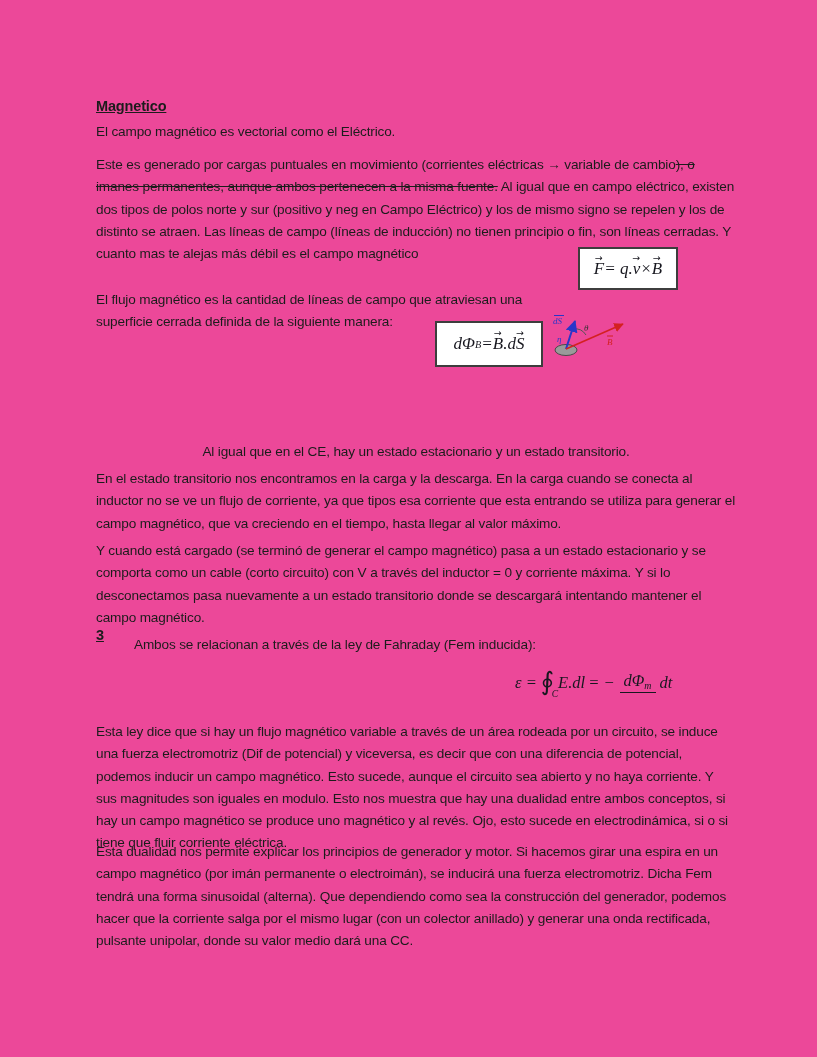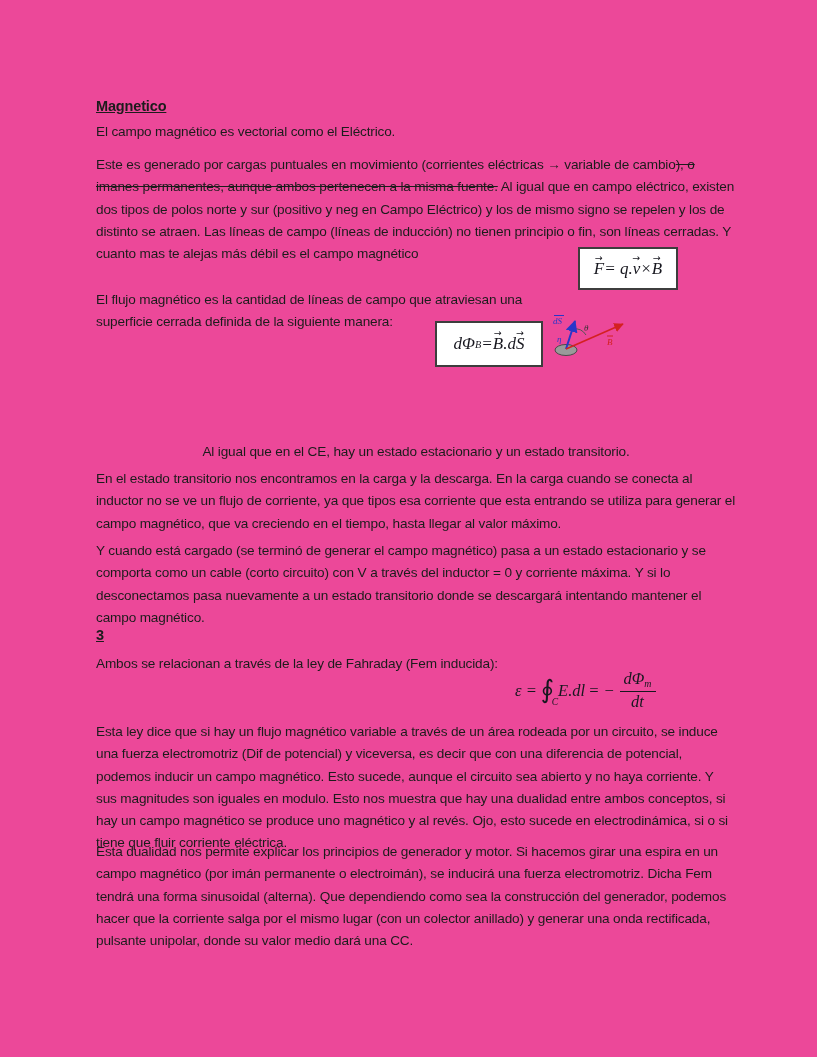--- a/index.html
+++ b/index.html
@@ -55,21 +55,21 @@
     content:"→";
     position:absolute;left:50%;top:-0.72em;
     transform:translateX(-50%);
     font-size:0.55em;font-style:normal;letter-spacing:0;
     font-family:"DejaVu Sans",sans-serif;
   }
   .msub{font-size:0.6em;font-style:italic;vertical-align:-0.35em;letter-spacing:0;}
   .oint-wrap{position:relative;display:inline-block;margin:0 1px;}
   .oint{font-family:"DejaVu Sans",sans-serif;font-style:normal;font-size:1.55em;line-height:0.9;}
   .oint-sub{position:absolute;right:-4px;bottom:-4px;font-size:0.58em;font-style:italic;}
-  .frac{display:inline-flex;flex-direction:column;align-items:center;vertical-align:middle;line-height:1.15;margin-left:2px;}
+  .frac{display:inline-flex;flex-direction:row;align-items:center;vertical-align:middle;line-height:1.15;margin-left:2px;}
   .frac .num{padding:0 4px 1px 4px;border-bottom:1.4px solid #17171f;}
   .frac .den{padding:1px 4px 0 4px;}
   #flux-diagram{position:absolute;left:549px;top:313px;}
   svg text{font-family:"Liberation Serif","DejaVu Serif",serif;font-style:italic;}
 </style>
 </head>
 <body>
 
 <div class="page">
 
@@ -83,21 +83,21 @@
 
 
   <div class="block" style="top:441px;text-align:center;">Al igual que en el CE, hay un estado estacionario y un estado transitorio.</div>
 
   <div class="block" style="top:468px;">En el estado transitorio nos encontramos en la carga y la descarga. En la carga cuando se conecta al inductor no se ve un flujo de corriente, ya que tipos esa corriente que esta entrando se utiliza para generar el campo magnético, que va creciendo en el tiempo, hasta llegar al valor máximo.</div>
 
   <div class="block" style="top:540px;">Y cuando está cargado (se terminó de generar el campo magnético) pasa a un estado estacionario y se comporta como un cable (corto circuito) con V a través del inductor = 0 y corriente máxima. Y si lo desconectamos pasa nuevamente a un estado transitorio donde se descargará intentando mantener el campo magnético.</div>
 
   <div class="block doc-heading" style="top:624px;">3</div>
 
-  <div class="block" style="top:653px;">Ambos se relacionan a través de la ley de Fahraday (Fem inducida):</div>
+  <div class="block" style="top:634px;margin-left:38px;">Ambos se relacionan a través de la ley de Fahraday (Fem inducida):</div>
 
   <div class="block" style="top:721px;">Esta ley dice que si hay un flujo magnético variable a través de un área rodeada por un circuito, se induce una fuerza electromotriz (Dif de potencial) y viceversa, es decir que con una diferencia de potencial, podemos inducir un campo magnético. Esto sucede, aunque el circuito sea abierto y no haya corriente. Y sus magnitudes son iguales en modulo. Esto nos muestra que hay una dualidad entre ambos conceptos, si hay un campo magnético se produce uno magnético y al revés. Ojo, esto sucede en electrodinámica, si o si tiene que fluir corriente eléctrica.</div>
 
   <div class="block" style="top:841px;">Esta dualidad nos permite explicar los principios de generador y motor. Si hacemos girar una espira en un campo magnético (por imán permanente o electroimán), se inducirá una fuerza electromotriz. Dicha Fem tendrá una forma sinusoidal (alterna). Que dependiendo como sea la construcción del generador, podemos hacer que la corriente salga por el mismo lugar (con un colector anillado) y generar una onda rectificada, pulsante unipolar, donde su valor medio dará una CC.</div>
 
   <div class="eqbox" id="eq-force"><span class="vec">F</span> = q.<span class="vec">v</span> × <span class="vec">B</span></div>
 
   <div class="eqbox" id="eq-flux">dΦ<span class="msub">B</span> = <span class="vec">B</span>.d<span class="vec">S</span></div>
 
   <svg id="flux-diagram" width="84" height="52" viewBox="0 0 84 52">

